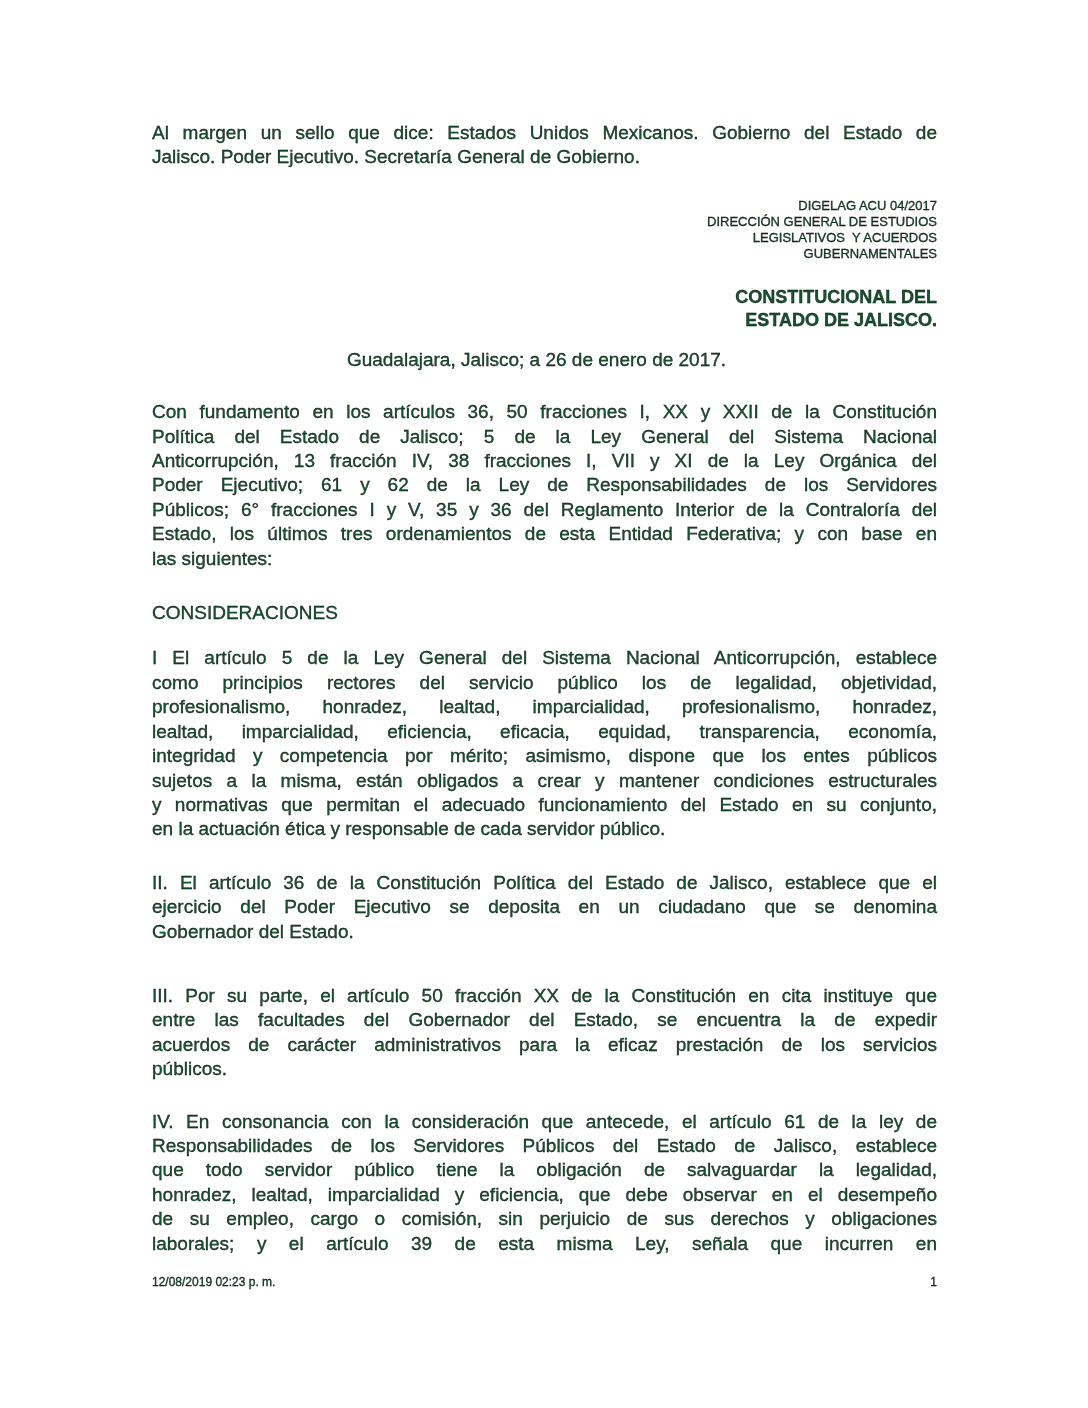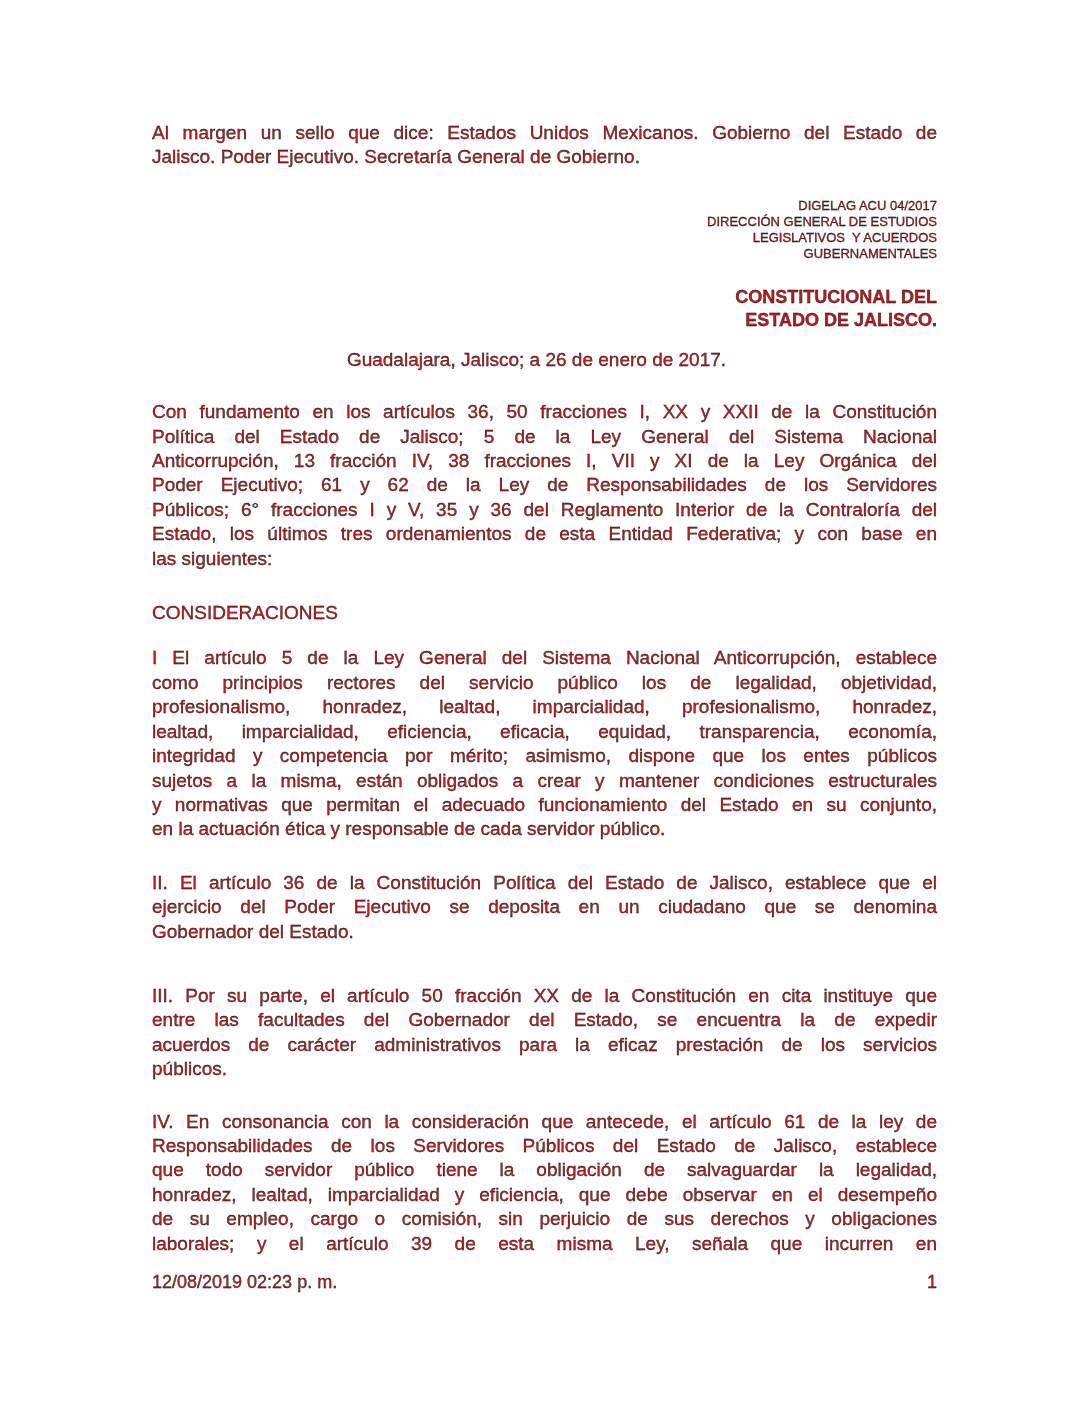--- a/index.html
+++ b/index.html
@@ -5,21 +5,21 @@
   html, body {
     margin: 0;
     padding: 0;
     background: #ffffff;
   }
   .page {
     position: relative;
     width: 1088px;
     height: 1408px;
     background: #ffffff;
-    color: #b91c1c;
+    color: #14532d;
     font-family: "Liberation Sans", sans-serif;
     box-sizing: border-box;
     padding: 121px 151px 0 152px;
     overflow: hidden;
     -webkit-text-stroke: 0.3px #000;
   }
   .body-text {
     font-size: 19px;
     line-height: 24.4px;
   }
@@ -61,21 +61,21 @@
   .para-2 { margin-top: 29px; }
   .para-3 { margin-top: 40px; }
   .para-4 { margin-top: 28px; }
   .footer {
     position: absolute;
     left: 152px;
     right: 151px;
     top: 1271px;
     display: flex;
     justify-content: space-between;
-    font-size: 18px;
+    font-size: 12px;
     line-height: 22px;
   }
 </style>
 </head>
 <body>
 
 <div class="page body-text">
 
   <div class="intro">
       <div class="line stretch">Al margen un sello que dice: Estados Unidos Mexicanos. Gobierno del Estado de</div>

